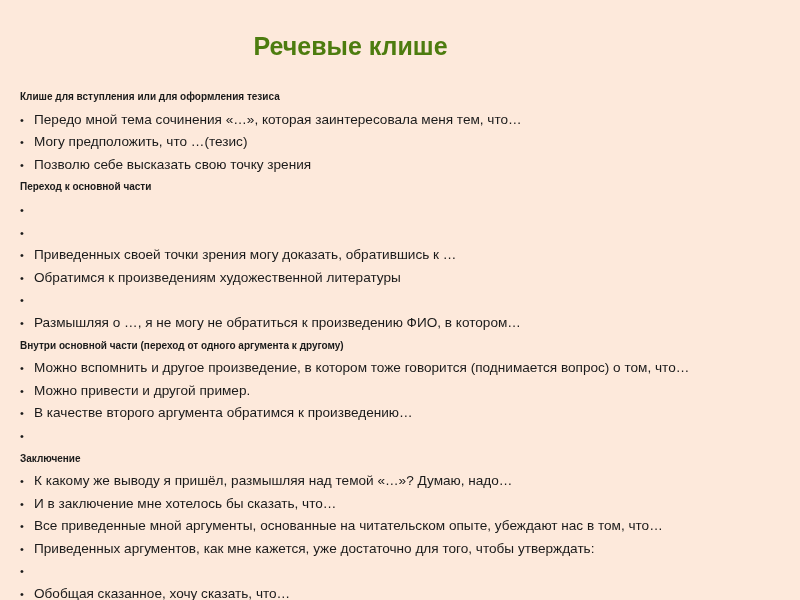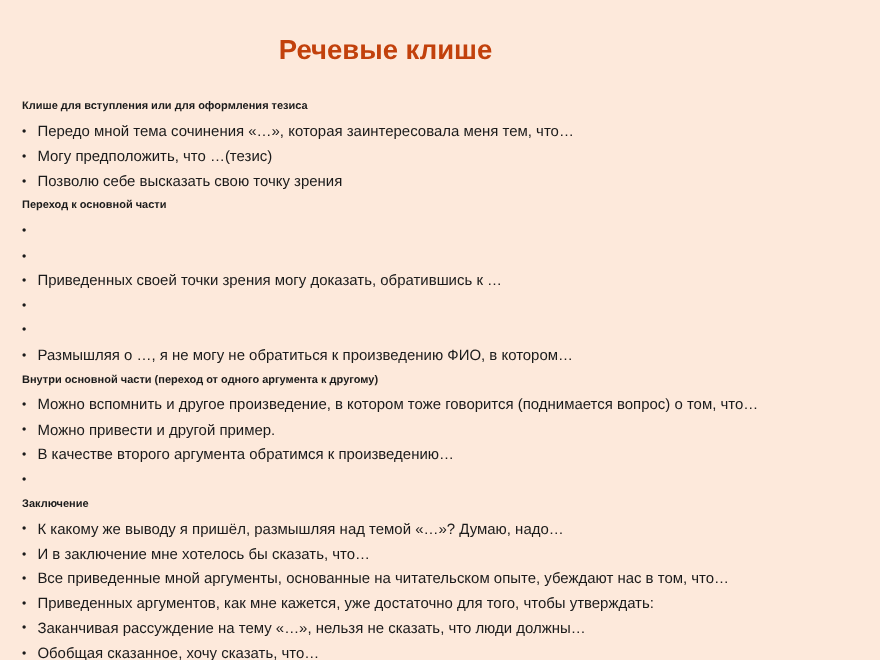--- a/index.html
+++ b/index.html
@@ -23,21 +23,21 @@
       height: 600px;
     }
     .title {
       position: absolute;
       top: 32px;
       left: 0;
       width: 701px;
       text-align: center;
       font-size: 25px;
       font-weight: bold;
-      color: #c2410c;
+      color: #4d7c0f;
       letter-spacing: 0px;
     }
     .content {
       position: absolute;
       left: 20px;
       top: 86px;
       width: 770px;
     }
     .line {
       height: 22.6px;
@@ -70,31 +70,31 @@
 
     <div class="line heading">Клише для вступления или  для оформления тезиса</div>
     <div class="line item"><span class="bullet">•</span><span>Передо мной тема сочинения «…», которая заинтересовала меня тем, что…</span></div>
     <div class="line item"><span class="bullet">•</span><span>Могу предположить, что …(тезис)</span></div>
     <div class="line item"><span class="bullet">•</span><span>Позволю себе высказать свою точку зрения</span></div>
 
     <div class="line heading">Переход к основной части</div>
     <div class="line item"><span class="bullet">•</span></div>
     <div class="line item"><span class="bullet">•</span></div>
     <div class="line item"><span class="bullet">•</span><span>Приведенных своей точки зрения  могу доказать, обратившись к …</span></div>
-    <div class="line item"><span class="bullet">•</span></div>
+    <div class="line item"><span class="bullet">•</span><span>Обратимся к произведениям художественной литературы</span></div>
     <div class="line item"><span class="bullet">•</span></div>
     <div class="line item"><span class="bullet">•</span><span>Размышляя о …, я не могу не обратиться к произведению ФИО, в котором…</span></div>
 
     <div class="line heading">Внутри основной части (переход от одного аргумента к другому)</div>
     <div class="line item"><span class="bullet">•</span><span>Можно вспомнить и другое произведение, в котором тоже говорится (поднимается вопрос) о том, что…</span></div>
     <div class="line item"><span class="bullet">•</span><span>Можно привести и другой пример.</span></div>
     <div class="line item"><span class="bullet">•</span><span>В качестве второго аргумента обратимся к произведению…</span></div>
     <div class="line item"><span class="bullet">•</span></div>
 
     <div class="line heading">Заключение</div>
     <div class="line item"><span class="bullet">•</span><span>К какому же выводу я пришёл, размышляя над темой «…»? Думаю, надо…</span></div>
     <div class="line item"><span class="bullet">•</span><span>И в заключение мне хотелось бы сказать, что…</span></div>
     <div class="line item"><span class="bullet">•</span><span>Все приведенные мной аргументы, основанные на читательском опыте, убеждают нас в том, что…</span></div>
     <div class="line item"><span class="bullet">•</span><span>Приведенных аргументов, как мне кажется, уже достаточно для того, чтобы утверждать:</span></div>
-    <div class="line item"><span class="bullet">•</span><span>Заканчивая рассуждение на тему «…», нельзя не сказать, что люди должны…</span></div>
+    <div class="line item"><span class="bullet">•</span></div>
     <div class="line item"><span class="bullet">•</span><span>Обобщая сказанное, хочу сказать, что…</span></div>
   </div>
 </div>
 
 </body></html>

